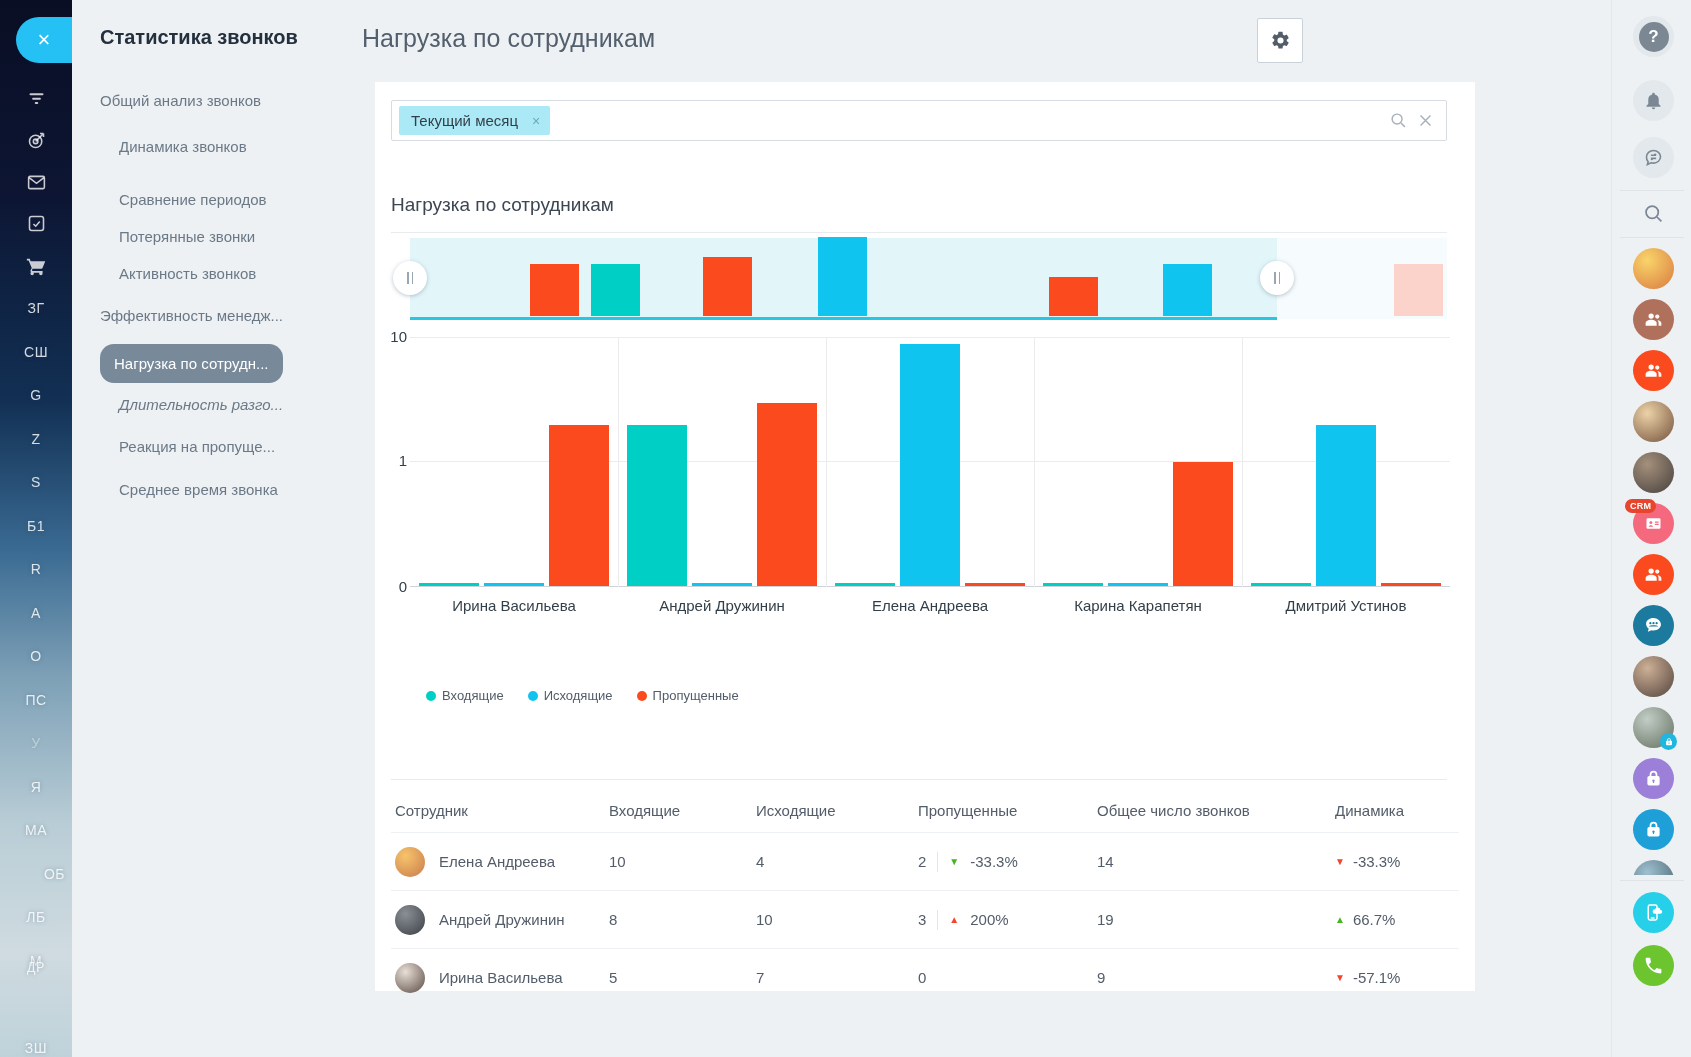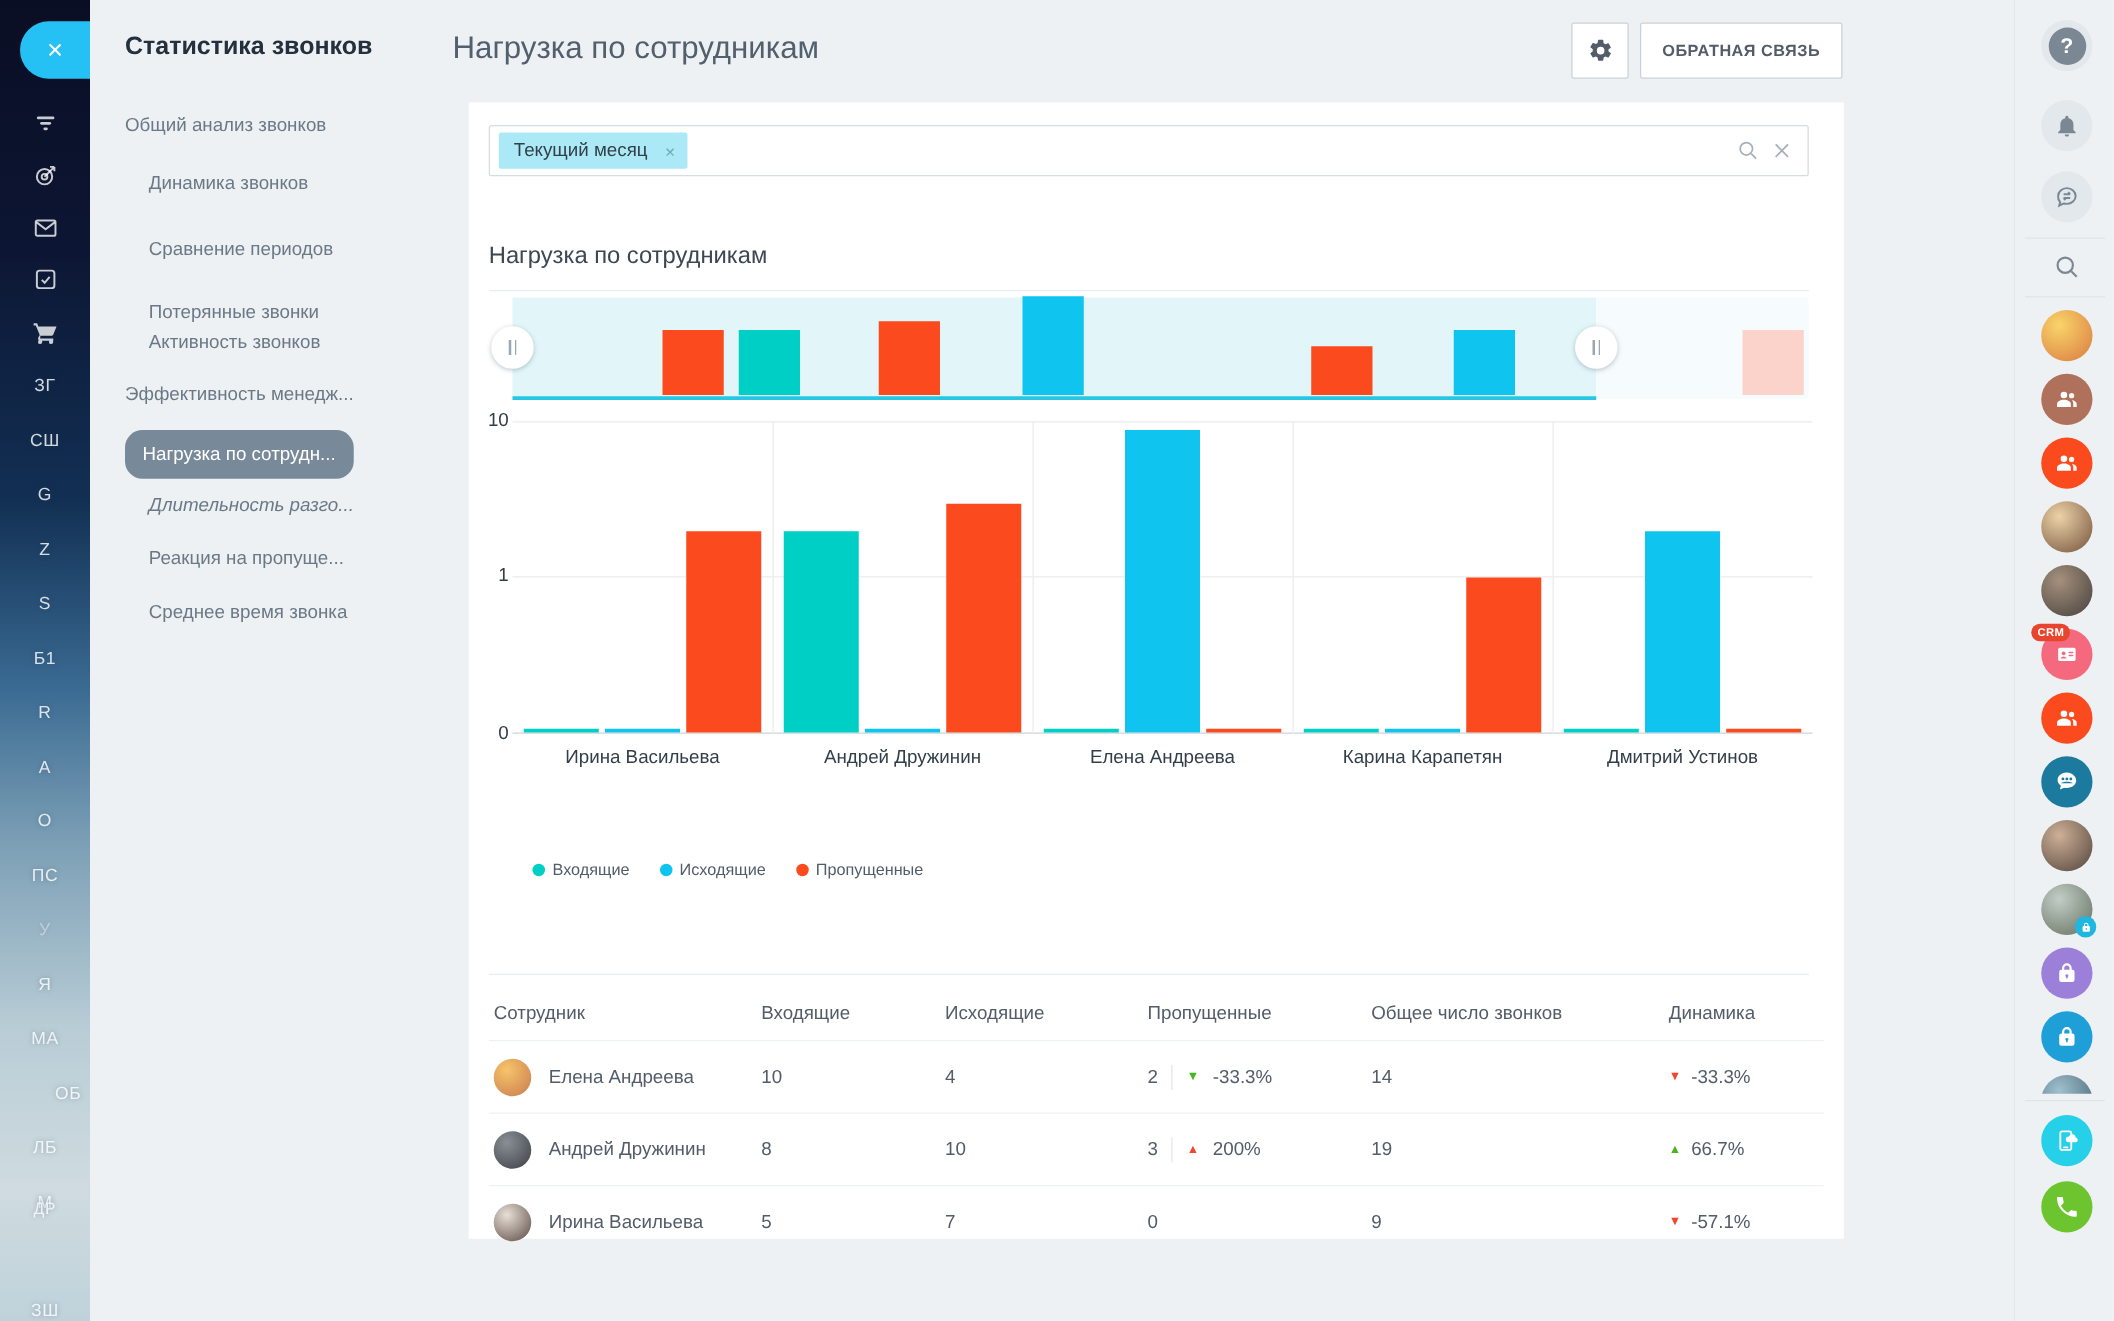--- a/index.html
+++ b/index.html
@@ -159,38 +159,35 @@
         <div class="rail-letter" style="top: 1040px;">ЗШ</div>
       </div>
   </aside>
 
   <nav id="menu">
     <h1>Статистика звонков</h1>
     <div id="menuList">
         <div class="menu-item lvl0" style="top: 92px;">Общий анализ звонков</div>
         <div class="menu-item lvl1" style="top: 138px;">Динамика звонков</div>
         <div class="menu-item lvl1" style="top: 191px;">Сравнение периодов</div>
-        <div class="menu-item lvl1" style="top: 241px; text-align: center;">Потерянные звонки</div>
+        <div class="menu-item lvl1" style="top: 228px; text-align: center;">Потерянные звонки</div>
         <div class="menu-item lvl1" style="top: 265px;">Активность звонков</div>
         <div class="menu-item lvl0" style="top: 307px;">Эффективность менедж...</div>
         <div class="menu-item selected" style="top: 344px;">Нагрузка по сотрудн...</div>
         <div class="menu-item lvl1" style="top: 396px; font-style: italic;">Длительность разго...</div>
         <div class="menu-item lvl1" style="top: 438px;">Реакция на пропуще...</div>
         <div class="menu-item lvl1" style="top: 481px;">Среднее время звонка</div>
       </div>
   </nav>
 
   <h2 id="hdr-title">Нагрузка по сотрудникам</h2>
   <div class="hbtn" id="btn-gear">
     <svg viewBox="0 0 24 24" fill="currentColor">
         <path d="M19.14 12.94c.04-.3.06-.61.06-.94s-.02-.64-.06-.94l2.03-1.58a.5.5 0 0 0 .12-.64l-1.92-3.32a.5.5 0 0 0-.61-.22l-2.39.96c-.5-.38-1.03-.7-1.62-.94l-.36-2.54A.5.5 0 0 0 13.9 2h-3.8a.5.5 0 0 0-.49.42l-.36 2.54c-.59.24-1.12.57-1.62.94l-2.39-.96a.5.5 0 0 0-.61.22L2.71 8.48a.5.5 0 0 0 .12.64l2.03 1.58c-.04.3-.06.63-.06.94s.02.64.06.94l-2.03 1.58a.5.5 0 0 0-.12.64l1.92 3.32c.14.24.42.34.61.22l2.39-.96c.5.38 1.03.7 1.62.94l.36 2.54c.04.24.25.42.49.42h3.8c.24 0 .45-.18.49-.42l.36-2.54c.59-.24 1.12-.56 1.62-.94l2.39.96c.23.09.47 0 .61-.22l1.92-3.32a.5.5 0 0 0-.12-.64l-2.03-1.58zM12 15.5A3.5 3.5 0 1 1 15.5 12 3.5 3.5 0 0 1 12 15.5z"></path>
       </svg>
-  </div>
-  <div class="hbtn" id="btn-fb">
-    <span>ОБРАТНАЯ СВЯЗЬ</span>
   </div>
 
   <section id="card">
     <div class="search-bar">
       <span class="tag">
         <span>Текущий месяц</span>
         <span class="tag-x">×</span>
       </span>
       <span class="sb-icons">
         <svg viewBox="0 0 24 24" fill="none" stroke="currentColor" stroke-width="2">

